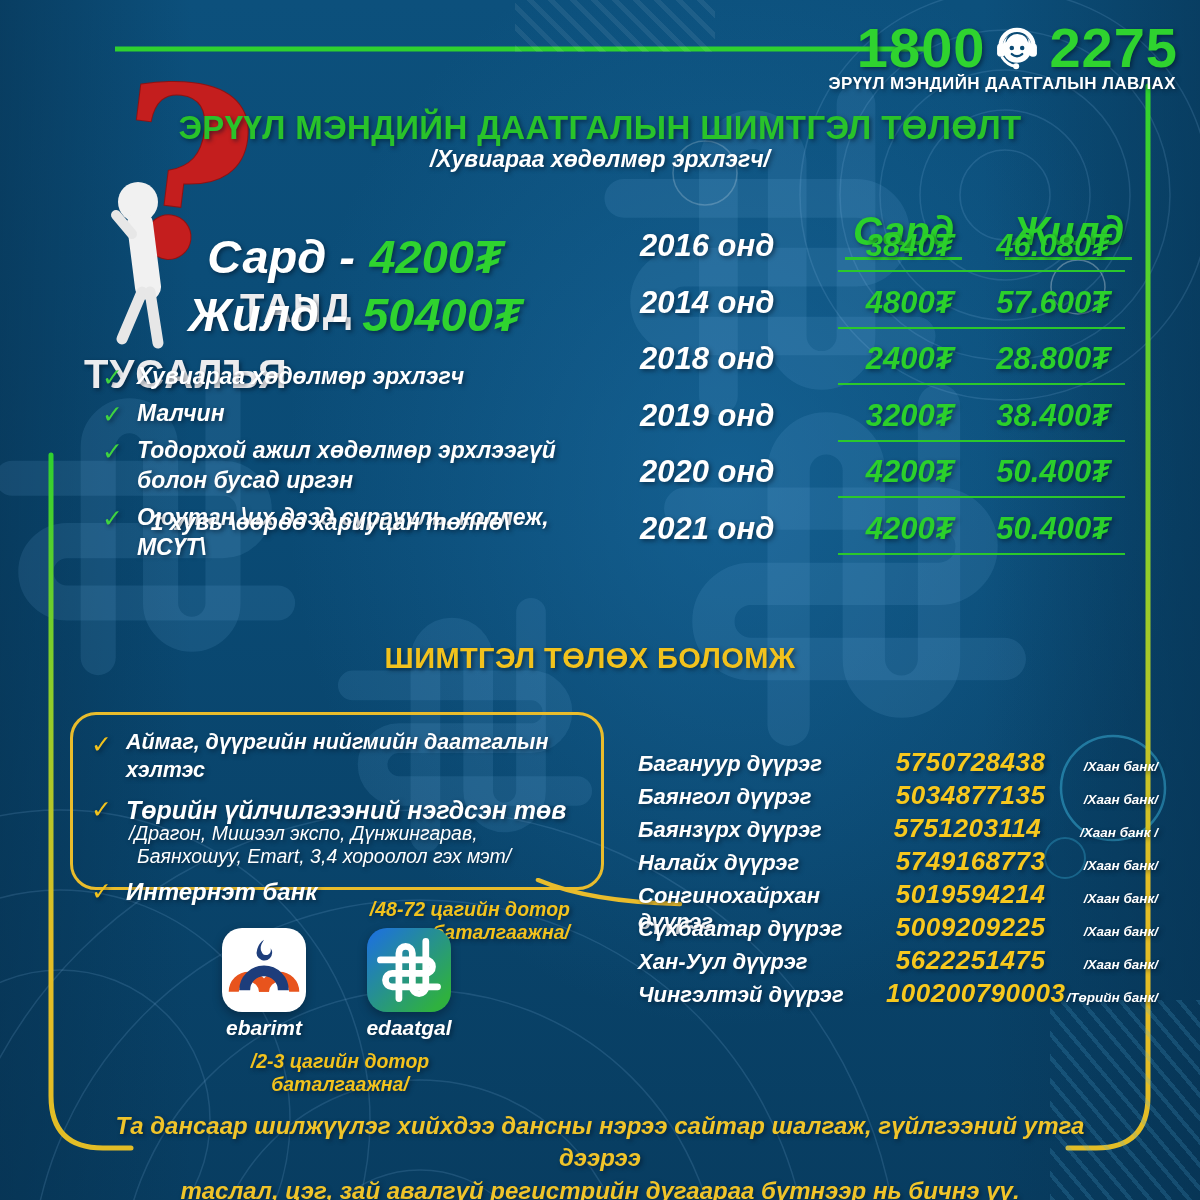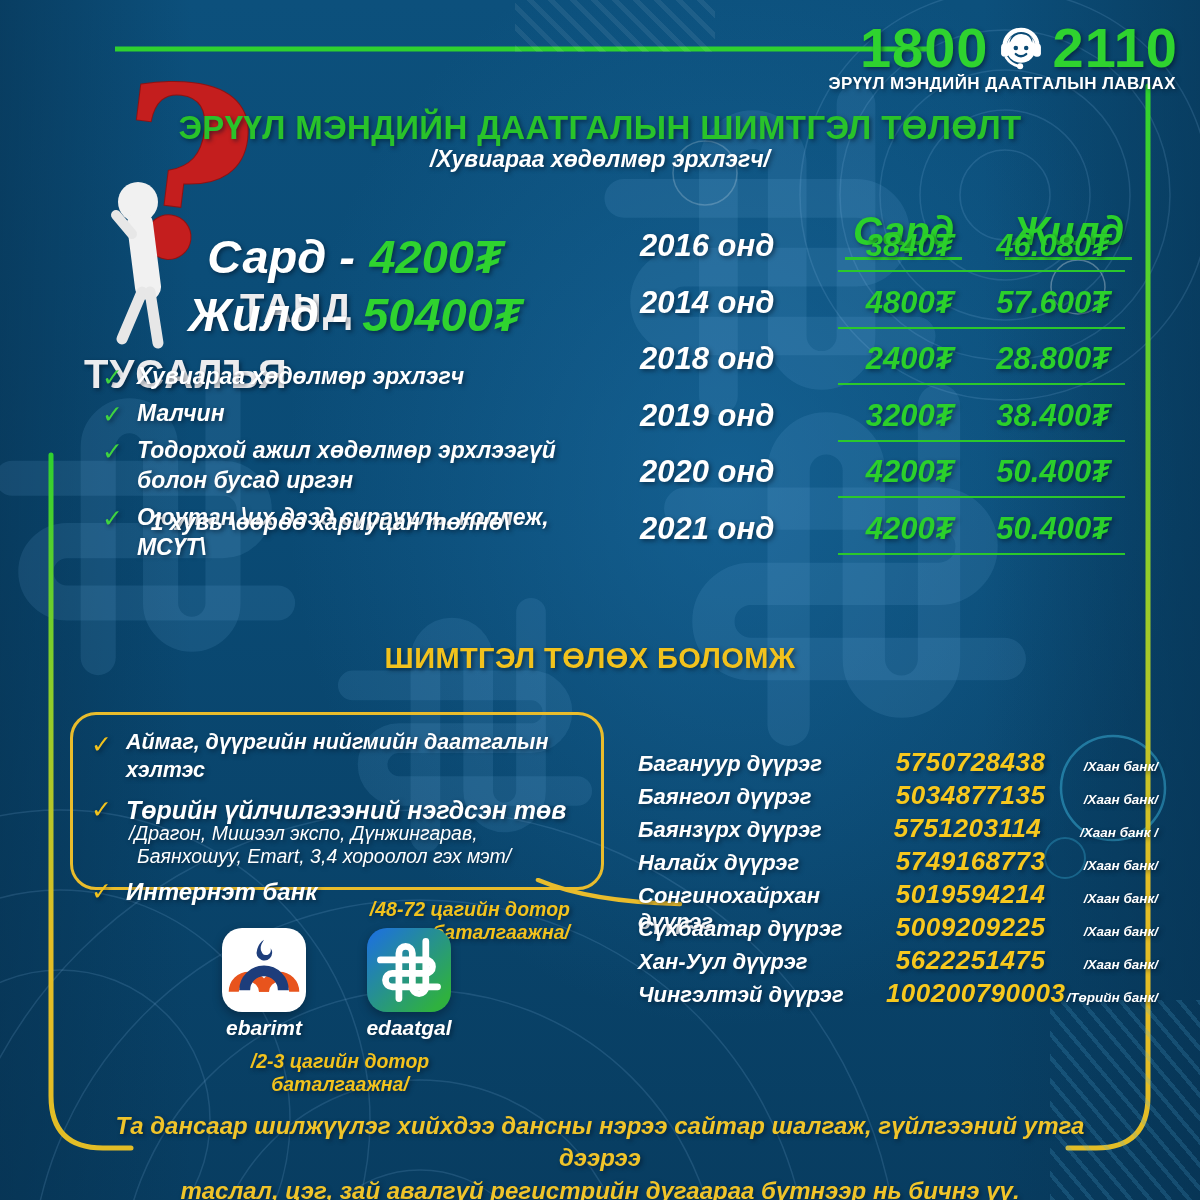--- a/index.html
+++ b/index.html
@@ -162,21 +162,21 @@
       <path d="M17,24 Q22,13 32,14 Q41,15 43,24 L43,20 Q38,11 29,12 Q19,13 17,22 Z" fill="#0a4a74"></path>
       <circle cx="24" cy="30" r="2.6" fill="#0a4a74"></circle>
       <circle cx="36" cy="30" r="2.6" fill="#0a4a74"></circle>
       <path d="M24,37 Q30,42 36,37" fill="none" stroke="#0a4a74" stroke-width="2.6" stroke-linecap="round"></path>
       <path d="M11,28 A19,19 0 0 1 49,28" fill="none" stroke="#ffffff" stroke-width="5"></path>
       <rect x="7" y="25" width="9" height="15" rx="4" fill="#ffffff"></rect>
       <rect x="44" y="25" width="9" height="15" rx="4" fill="#ffffff"></rect>
       <path d="M13,41 Q19,50 28,51" fill="none" stroke="#ffffff" stroke-width="3.5" stroke-linecap="round"></path>
       <circle cx="29" cy="51" r="3.5" fill="#ffffff"></circle>
     </svg>
-    <span class="hot-num sh">2110</span>
+    <span class="hot-num sh">2275</span>
   </div>
   <div class="abs hot-cap sh">ЭРҮҮЛ МЭНДИЙН ДААТГАЛЫН ЛАВЛАХ</div>
 
   <div class="abs page-title sh">ЭРҮҮЛ МЭНДИЙН ДААТГАЛЫН ШИМТГЭЛ ТӨЛӨЛТ</div>
   <div class="abs page-sub sh">/Хувиараа хөдөлмөр эрхлэгч/</div>
 
   <div class="abs rates sh">
     <div>
       <span class="lbl">Сард -</span>
       <span class="val">4200₮</span>

